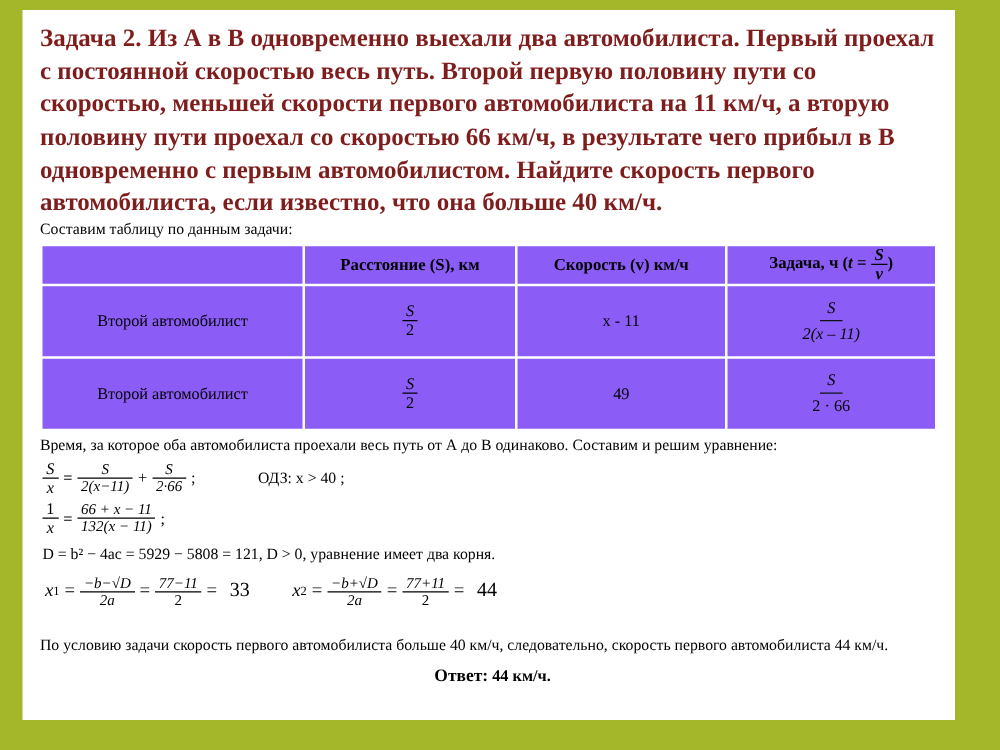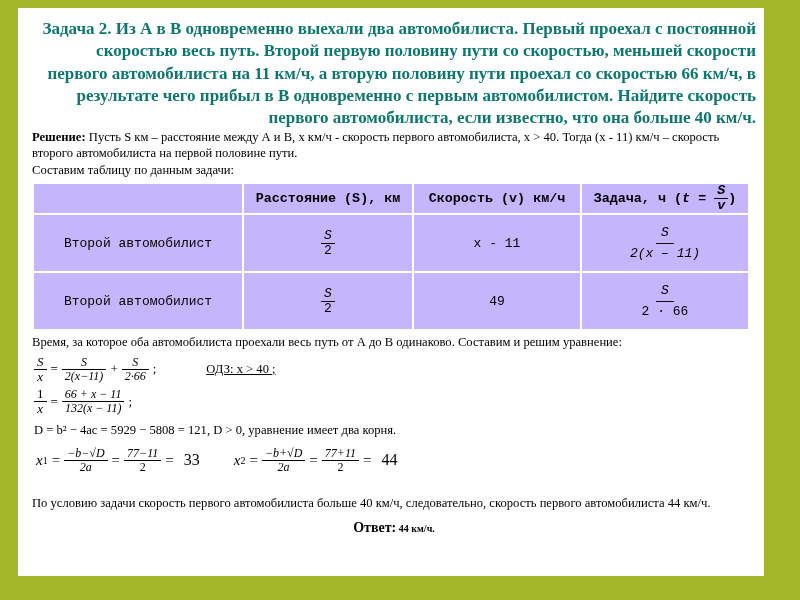--- a/index.html
+++ b/index.html
@@ -18,24 +18,24 @@
     left: 18px;
     top: 8px;
     width: 746px;
     height: 568px;
     background: #FFFFFF;
     box-sizing: border-box;
     padding: 10px 8px 0 14px;
   }
   .stmt {
     font-weight: bold;
-    font-size: 17px;
+    font-size: 20px;
     line-height: 1.31;
-    color: #0f766e;
-    text-align: right;
+    color: #7f1d1d;
+    text-align: left;
     margin: 0;
   }
   .solution-line {
     font-size: 12.6px;
     line-height: 1.26;
     color: #000;
     margin: 1px 0 0 0;
   }
   .solution-line b { font-weight: bold; }
   .make-table {
@@ -45,28 +45,27 @@
 
   
   table.calc {
     border-collapse: separate;
     border-spacing: 2px 2px;
     width: 714px;
     margin: 0 0 0 0;
     table-layout: fixed;
   }
   table.calc td, table.calc th {
-    background: #c4b5fd;
+    background: #8b5cf6;
     padding: 0;
     vertical-align: middle;
     text-align: center;
     font-weight: normal;
     font-size: 13px;
     color: #000;
-    font-family: Liberation Mono, monospace;
   }
   table.calc th {
     font-weight: bold;
     height: 22px;
     font-size: 13.4px;
   }
   table.calc .c0 { width: 208px; }
   table.calc .c1 { width: 168px; }
   table.calc .c2 { width: 166px; }
   table.calc .c3 { width: 166px; }
@@ -119,21 +118,21 @@
     line-height: 1.3;
     margin: 3px 0 0 0;
   }
   .eqrow {
     display: flex;
     align-items: center;
     margin: 4px 0 0 2px;
     font-size: 13px;
   }
   .eqrow .gap { width: 46px; }
-  .eqrow .odz { font-size: 12.6px; font-style: normal; text-decoration: underline; }
+  .eqrow .odz { font-size: 12.6px; font-style: normal; }
   .eq-inline {
     display: inline-flex;
     align-items: center;
     font-style: italic;
   }
   .eq-inline .op { margin: 0 4px; font-style: normal; }
   .small-frac { font-size: 12px; }
   .plain-math {
     font-size: 12.6px;
     font-style: italic;
@@ -155,30 +154,29 @@
     font-size: 12.6px;
     line-height: 1.35;
     margin: 22px 0 0 0;
   }
   .answer {
     text-align: center;
     font-weight: bold;
     font-size: 14px;
     margin-top: 8px;
   }
-  .answer .ans-val { font-size: 10px; }
+  .answer .ans-val { font-size: 13px; }
 </style>
 </head>
 <body>
 
 <div id="slide">
 
   <p class="stmt">Задача 2. Из А в В одновременно выехали два автомобилиста. Первый проехал с постоянной скоростью весь путь. Второй первую половину пути со скоростью, меньшей скорости первого автомобилиста на 11 км/ч, а вторую половину пути проехал со скоростью 66 км/ч, в результате чего прибыл в В одновременно с первым автомобилистом. Найдите скорость первого автомобилиста, если известно, что она больше 40 км/ч.</p>
 
-  <p class="solution-line"><b>Решение:</b><span> Пусть S км – расстояние между А и В,  х км/ч - скорость первого автомобилиста, х &gt; 40. Тогда (х - 11) км/ч – скорость второго автомобилиста на первой  половине пути.</span></p>
 
   <p class="make-table">Составим таблицу по данным задачи:</p>
 
   <table class="calc">
     <colgroup>
       <col class="c0">
         <col class="c1">
         <col class="c2">
         <col class="c3">
     </colgroup>

